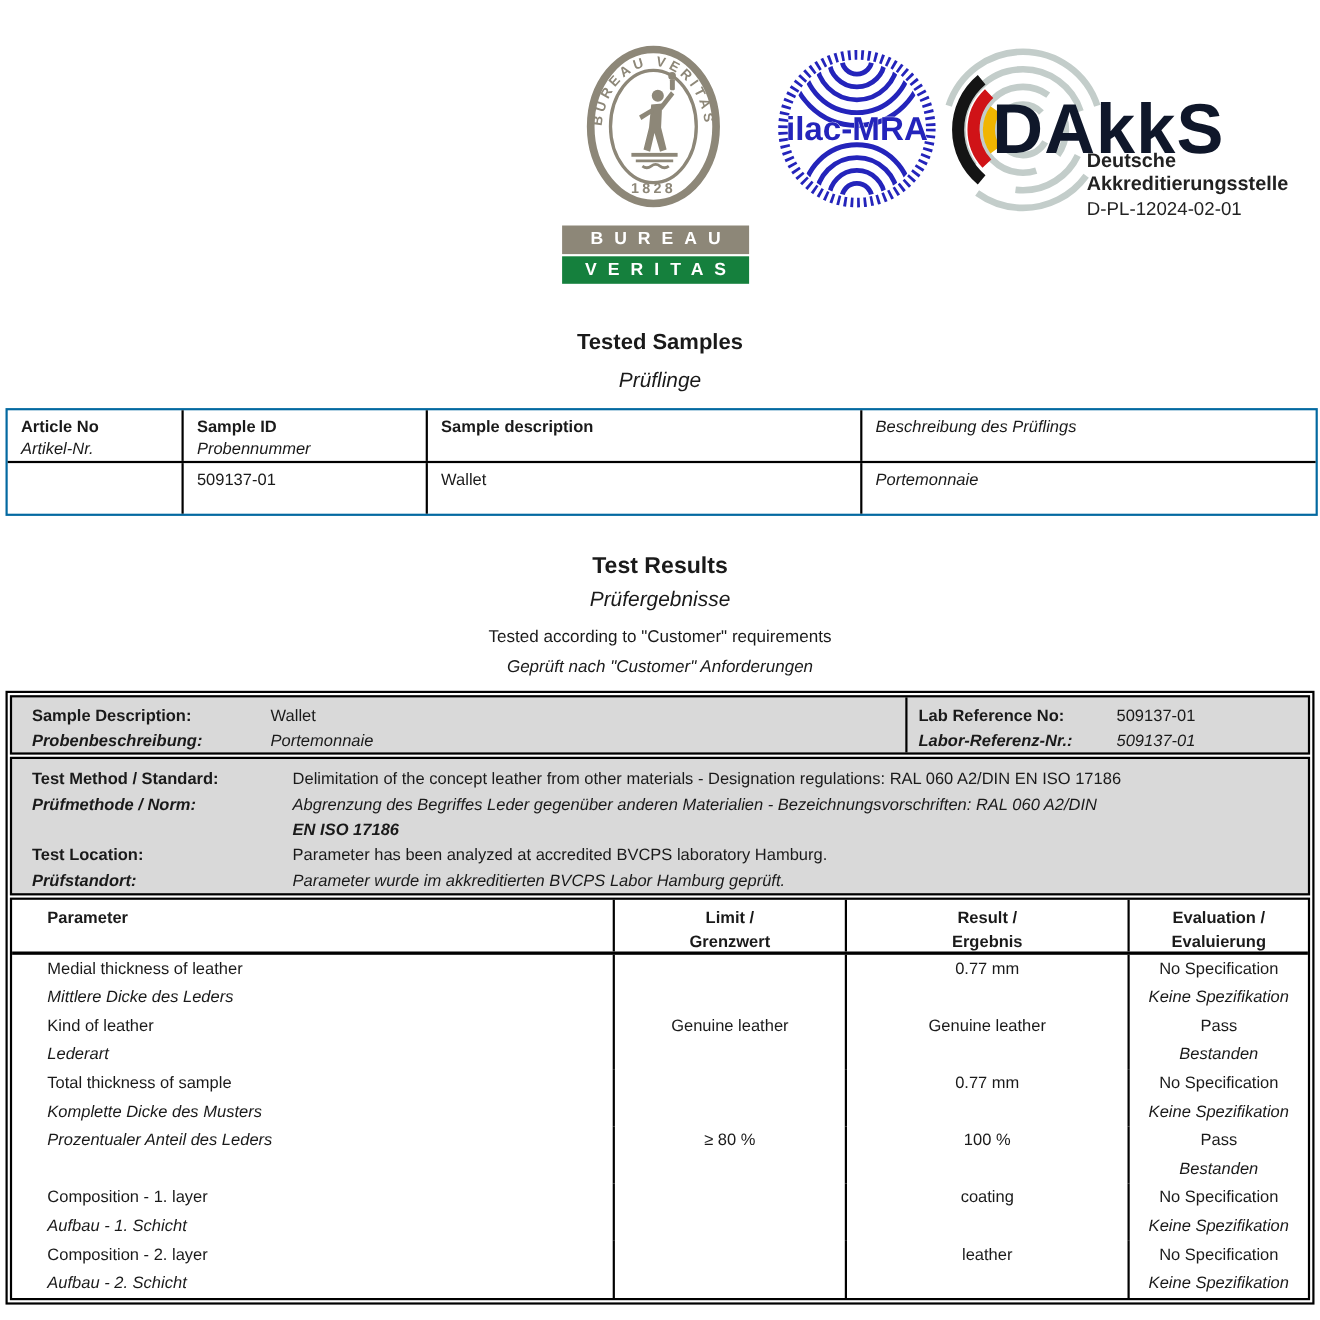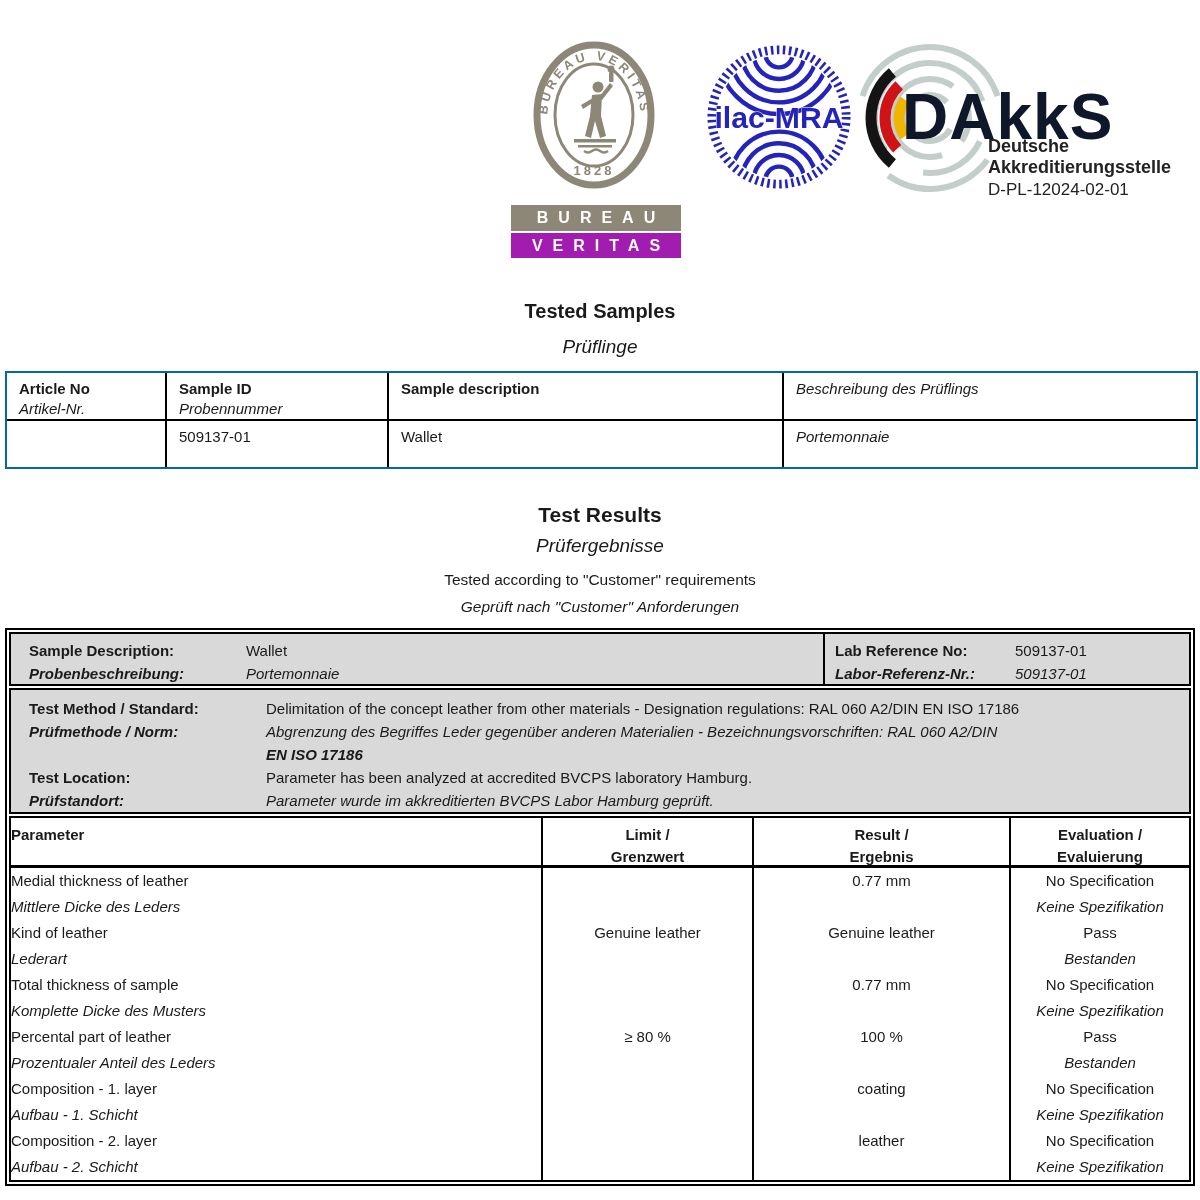--- a/index.html
+++ b/index.html
@@ -9,21 +9,21 @@
   }
   .b  { font-weight:bold; }
   .de { font-style:italic; }
 
   
   .bv-emblem   { position:absolute; left:532px; top:40px; }
   .bv-banners  { position:absolute; left:511px; top:205px; width:170px; }
   .banner      { height:26px; display:flex; align-items:center; justify-content:center;
                  color:#fff; font-weight:bold; font-size:16px; letter-spacing:10px; padding-left:10px; }
   .banner-bureau  { background:#8d8778; margin-bottom:2px; }
-  .banner-veritas { background:#a21caf; height:25px; }
+  .banner-veritas { background:#15803d; height:25px; }
 
   .ilac-logo { position:absolute; left:706px; top:44px; }
 
   .dakks { position:absolute; left:852px; top:40px; width:345px; height:175px; }
   .dakks-svg   { position:absolute; left:0; top:0; }
   .dakks-title { position:absolute; left:50px; top:40px; font-size:64px; font-weight:bold; color:#0f172a; letter-spacing:1px; }
   .dakks-l1 { position:absolute; left:136px; top:96px;  font-size:18px; font-weight:bold; color:#222; }
   .dakks-l2 { position:absolute; left:136px; top:117px; font-size:18px; font-weight:bold; color:#222; }
   .dakks-l3 { position:absolute; left:136px; top:140px; font-size:17px; color:#222; }
 
@@ -62,21 +62,21 @@
 
   .secB { height:126px; padding:7px 0 0 18px; }
   .secB .brow { display:flex; }
   .secB .blbl { width:237px; line-height:23px; }
   .secB .btxt { flex:1; line-height:23px; padding-right:10px; }
 
   .secC { background:#fff; flex:1; display:flex; flex-direction:column; }
   .rt-header { display:flex; height:50px; border-bottom:3px solid #000; font-weight:bold; }
   .rt-body   { flex:1; display:flex; flex-direction:column; }
   .rt-row    { flex:1; display:flex; }
-  .colP { width:532px; padding-left:0; }
+  .colP { width:532px; padding-left:16px;margin-left:16px; }
   .colL { width:211px; text-align:center; }
   .colR { width:257px; text-align:center; }
   .colE { flex:1; text-align:center; }
   .colP,.colL,.colR { border-right:2px solid #000; }
   .rt-header .colP { padding-top:8px; }
   .rt-header .colL,.rt-header .colR,.rt-header .colE { padding-top:6px; line-height:22px; }
   .rt-row .line { line-height:26px; }
   .rt-row .colP { padding-top:0; }
 </style>
 </head>
@@ -300,21 +300,20 @@
       <div class="line">0.77 mm</div>
     </div>
     <div class="colE">
       <div class="line">No Specification</div>
       <div class="line de">Keine Spezifikation</div>
     </div>
   </div>
 
   <div class="rt-row">
     <div class="colP">
-      <div class="line">Percental part of leather</div>
       <div class="line de">Prozentualer Anteil des Leders</div>
     </div>
     <div class="colL">
       <div class="line">≥ 80 %</div>
     </div>
     <div class="colR">
       <div class="line">100 %</div>
     </div>
     <div class="colE">
       <div class="line">Pass</div>

